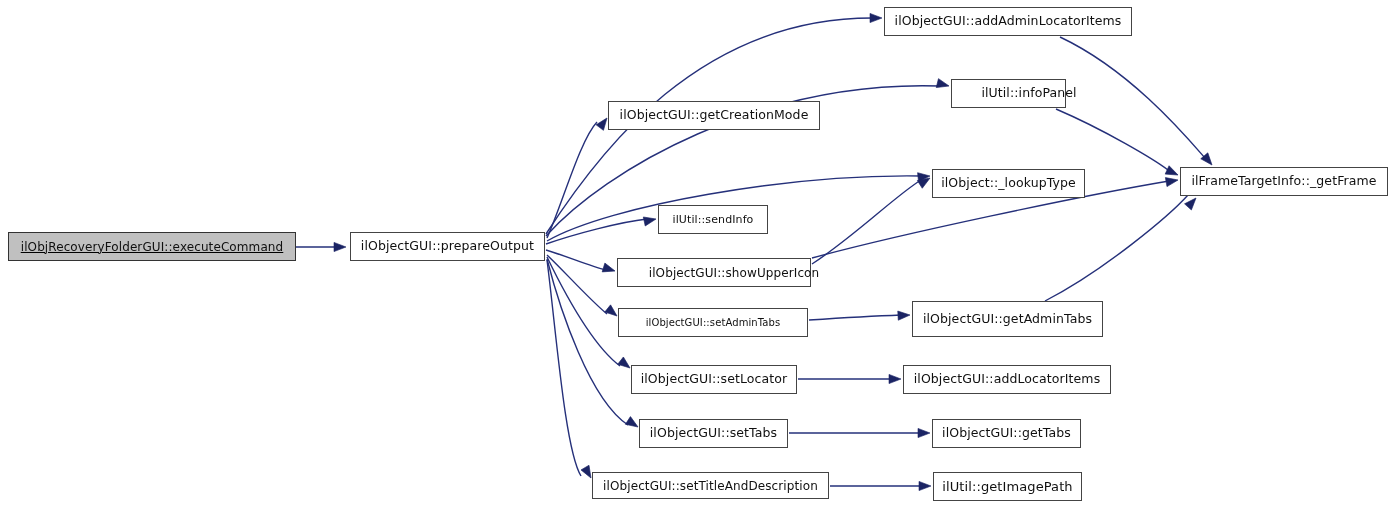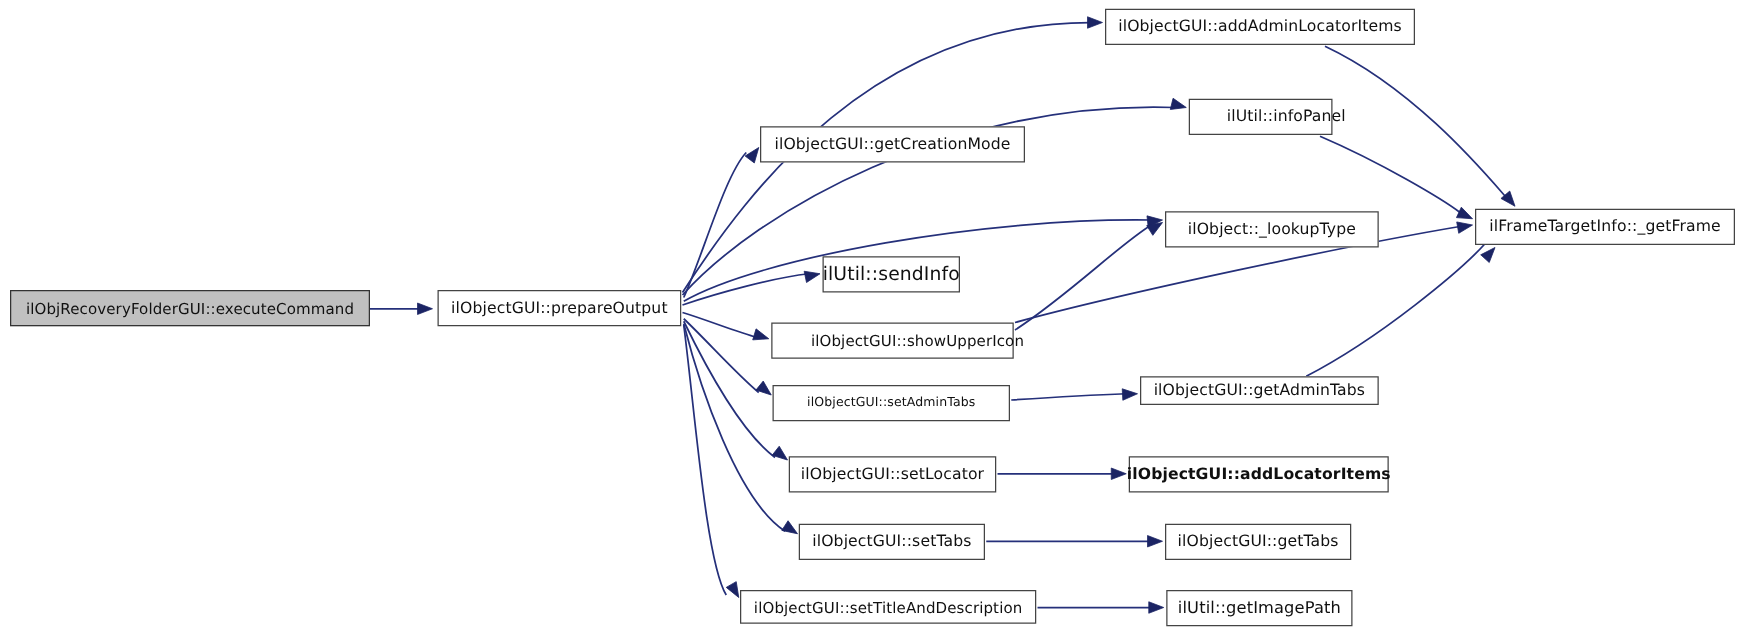--- a/index.html
+++ b/index.html
@@ -38,20 +38,21 @@
     border: 1.3px solid #444444;
     background: #ffffff;
     display: flex;
     align-items: center;
     justify-content: center;
     white-space: nowrap;
   }
   .node-box.node-root {
     background: #c0c0c0;
     border-color: #333333;
+    text-decoration: underline;
   }
   .node-label {
     font-size: 14.5px;
     color: #101010;
     line-height: 1;
     letter-spacing: 0.1px;
     padding: 0 6px;
   }
 </style>
 </head>
@@ -104,21 +105,21 @@
       <div class="node-box node-root" style="left: 8px; top: 232px; width: 288px; height: 29px; background: rgb(192, 192, 192);">
         <span class="node-label" style="font-size: 12px;">ilObjRecoveryFolderGUI::executeCommand</span>
       </div>
       <div class="node-box" style="left: 350px; top: 232px; width: 195px; height: 29px;">
         <span class="node-label" style="font-size: 12.5px;">ilObjectGUI::prepareOutput</span>
       </div>
       <div class="node-box" style="left: 608px; top: 101px; width: 212px; height: 29px;">
         <span class="node-label" style="font-size: 12.5px;">ilObjectGUI::getCreationMode</span>
       </div>
       <div class="node-box" style="left: 658px; top: 205px; width: 110px; height: 29px;">
-        <span class="node-label" style="font-size: 15px;">ilUtil::sendInfo</span>
+        <span class="node-label" style="font-size: 11px;">ilUtil::sendInfo</span>
       </div>
       <div class="node-box" style="left: 617px; top: 258px; width: 194px; height: 29px; padding-left: 40px;">
         <span class="node-label" style="font-size: 12px;">ilObjectGUI::showUpperIcon</span>
       </div>
       <div class="node-box" style="left: 618px; top: 308px; width: 190px; height: 29px;">
         <span class="node-label" style="font-size: 10px;">ilObjectGUI::setAdminTabs</span>
       </div>
       <div class="node-box" style="left: 631px; top: 365px; width: 166px; height: 29px;">
         <span class="node-label" style="font-size: 12.5px;">ilObjectGUI::setLocator</span>
       </div>
@@ -127,27 +128,27 @@
       </div>
       <div class="node-box" style="left: 592px; top: 472px; width: 237px; height: 27px;">
         <span class="node-label" style="font-size: 12px;">ilObjectGUI::setTitleAndDescription</span>
       </div>
       <div class="node-box" style="left: 884px; top: 7px; width: 248px; height: 29px; text-align: right;">
         <span class="node-label" style="font-size: 12.5px;">ilObjectGUI::addAdminLocatorItems</span>
       </div>
       <div class="node-box" style="left: 951px; top: 79px; width: 115px; height: 29px;">
         <span class="node-label" style="font-size: 12.5px; margin-left: 41px;">ilUtil::infoPanel</span>
       </div>
-      <div class="node-box" style="left: 932px; top: 169px; width: 171px; height: 29px;">
+      <div class="node-box" style="left: 932px; top: 169px; width: 153px; height: 29px;">
         <span class="node-label" style="font-size: 12.5px;">ilObject::_lookupType</span>
       </div>
-      <div class="node-box" style="left: 912px; top: 301px; width: 191px; height: 23px;">
+      <div class="node-box" style="left: 912px; top: 301px; width: 191px; height: 36px;">
         <span class="node-label" style="font-size: 12.5px;">ilObjectGUI::getAdminTabs</span>
       </div>
-      <div class="node-box" style="left: 903px; top: 365px; width: 208px; height: 29px; font-weight: bold;">
+      <div class="node-box" style="left: 903px; top: 365px; width: 208px; height: 29px;">
         <span class="node-label" style="font-size: 12.5px;">ilObjectGUI::addLocatorItems</span>
       </div>
       <div class="node-box" style="left: 932px; top: 419px; width: 149px; height: 29px;">
         <span class="node-label" style="font-size: 12.5px;">ilObjectGUI::getTabs</span>
       </div>
       <div class="node-box" style="left: 933px; top: 472px; width: 149px; height: 29px;">
         <span class="node-label" style="font-size: 13px;">ilUtil::getImagePath</span>
       </div>
       <div class="node-box" style="left: 1180px; top: 167px; width: 208px; height: 29px;">
         <span class="node-label" style="font-size: 12.5px;">ilFrameTargetInfo::_getFrame</span>

